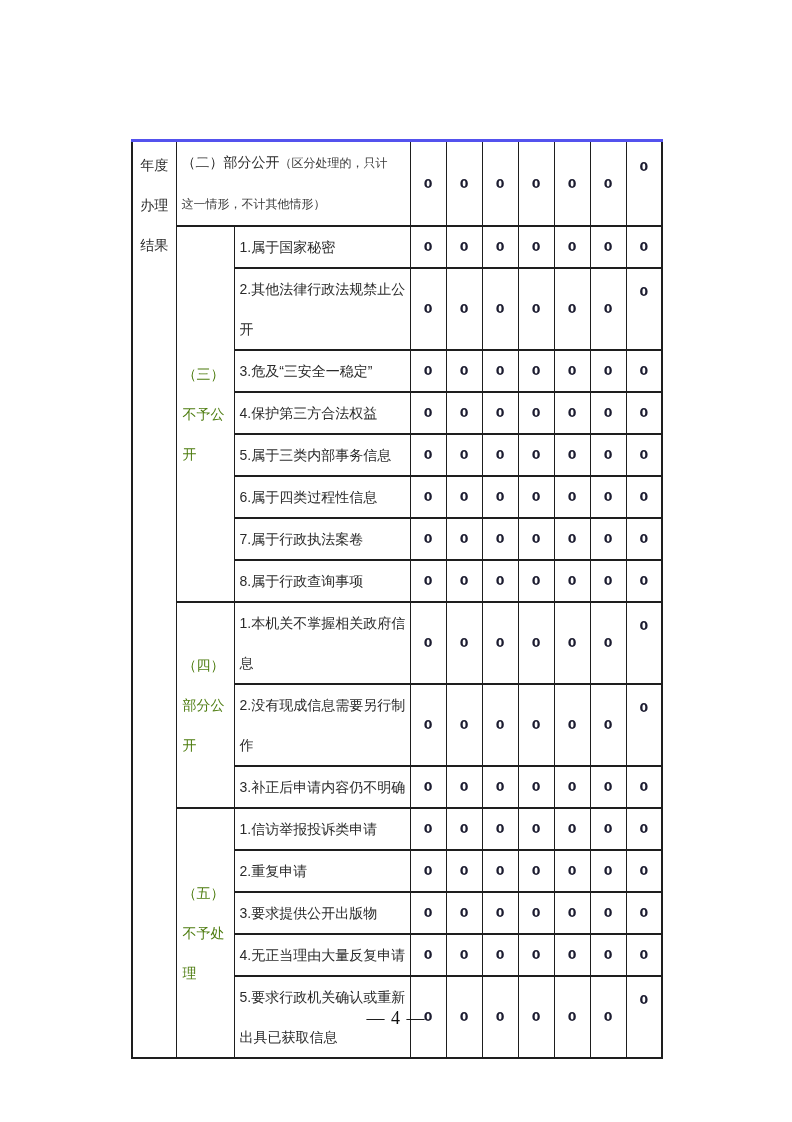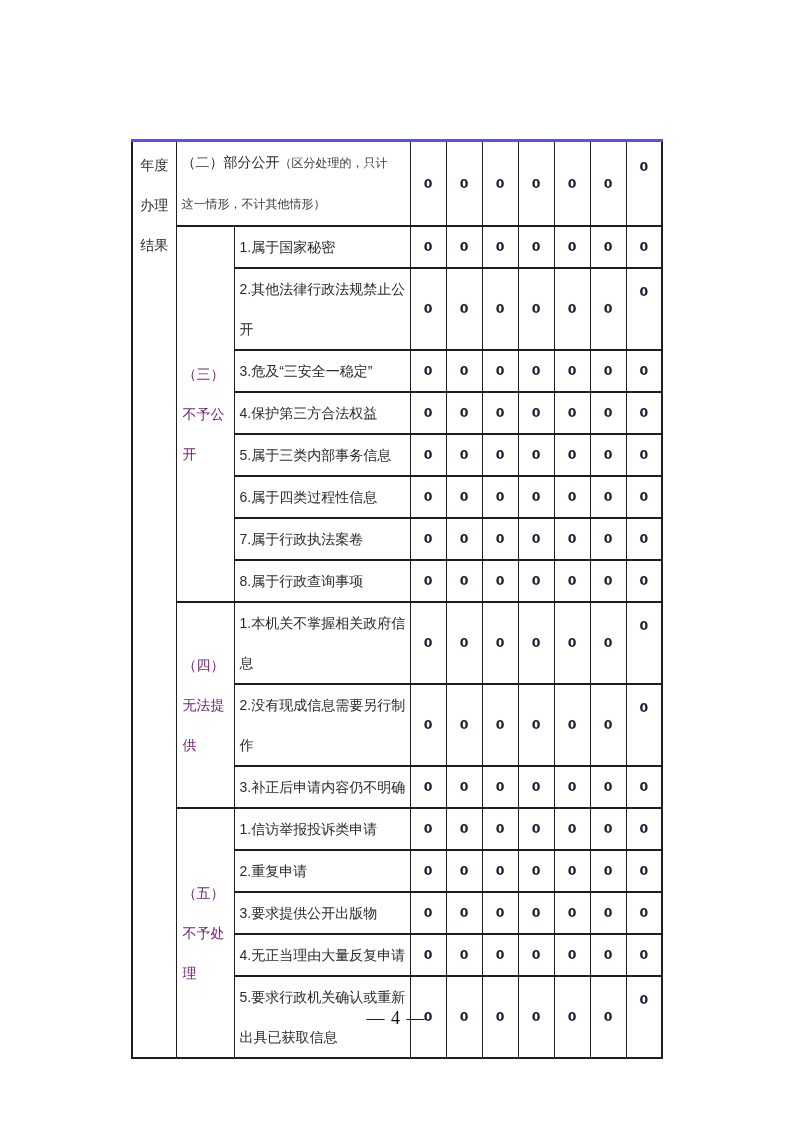--- a/index.html
+++ b/index.html
@@ -22,21 +22,21 @@
     border-top:2px solid #1e1e1e;border-bottom:2px solid #1e1e1e;
     overflow:hidden;
   }
   td.rowheader{
     vertical-align:top;text-align:center;
     padding:3px 5px 12px 5px;line-height:40px;font-size:14px;color:#2a2a2a;
     word-break:break-all;
   }
   td.group{
     vertical-align:middle;text-align:left;
-    padding:0 2px 0 6px;line-height:40px;font-size:14px;color:#701a75;
+    padding:0 2px 0 6px;line-height:40px;font-size:14px;color:#4d7c0f;
     word-break:break-all;
   }
   td.label{
     vertical-align:middle;text-align:left;
     padding:0 0 0 5px;line-height:40px;font-size:14px;color:#2a2a2a;
     word-break:break-all;
   }
   td.label .main{font-size:14px;}
   td.label .note{font-size:12px;color:#3a3a3a;}
   td.label.span-label{padding-right:22px;}
@@ -284,21 +284,21 @@
             <span class="v">0</span>
           </td>
           <td class="val">
             <span class="v">0</span>
           </td>
           <td class="val">
             <span class="v">0</span>
           </td>
         </tr>
         <tr style="height: 80px;">
-          <td class="group" rowspan="3">（四）无法提供</td>
+          <td class="group" rowspan="3">（四）部分公开</td>
           <td class="label"><span class="main">1.本机关不掌握相关政府信息</span></td>
           <td class="val">
             <span class="v">0</span>
           </td>
           <td class="val">
             <span class="v">0</span>
           </td>
           <td class="val">
             <span class="v">0</span>
           </td>

